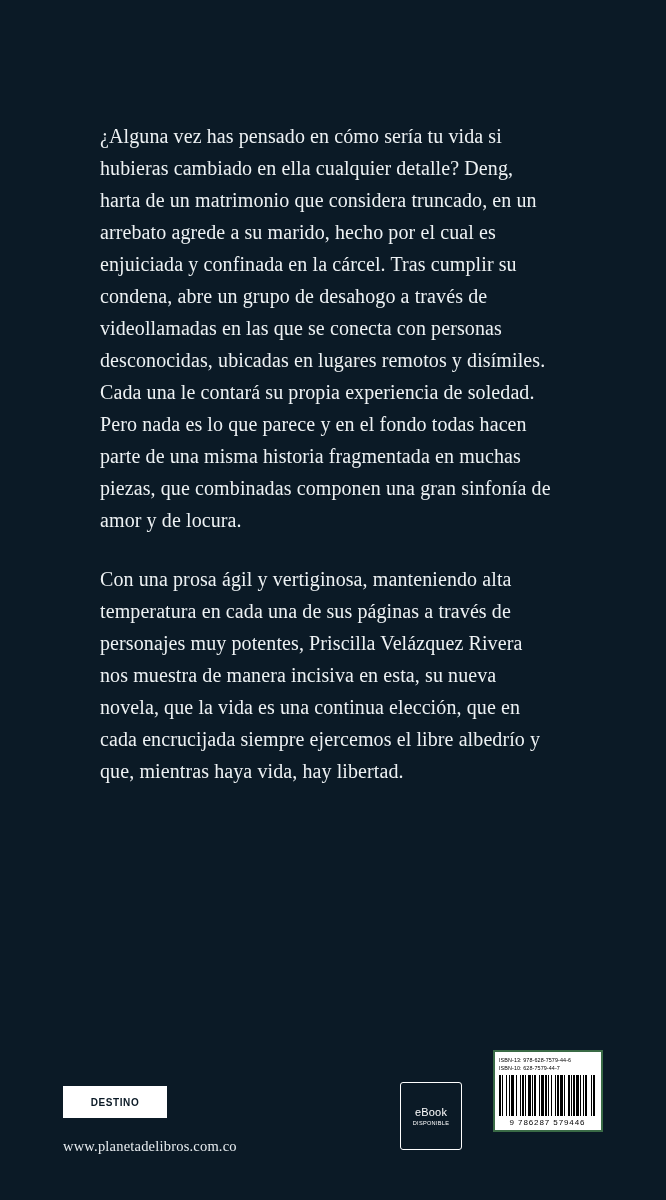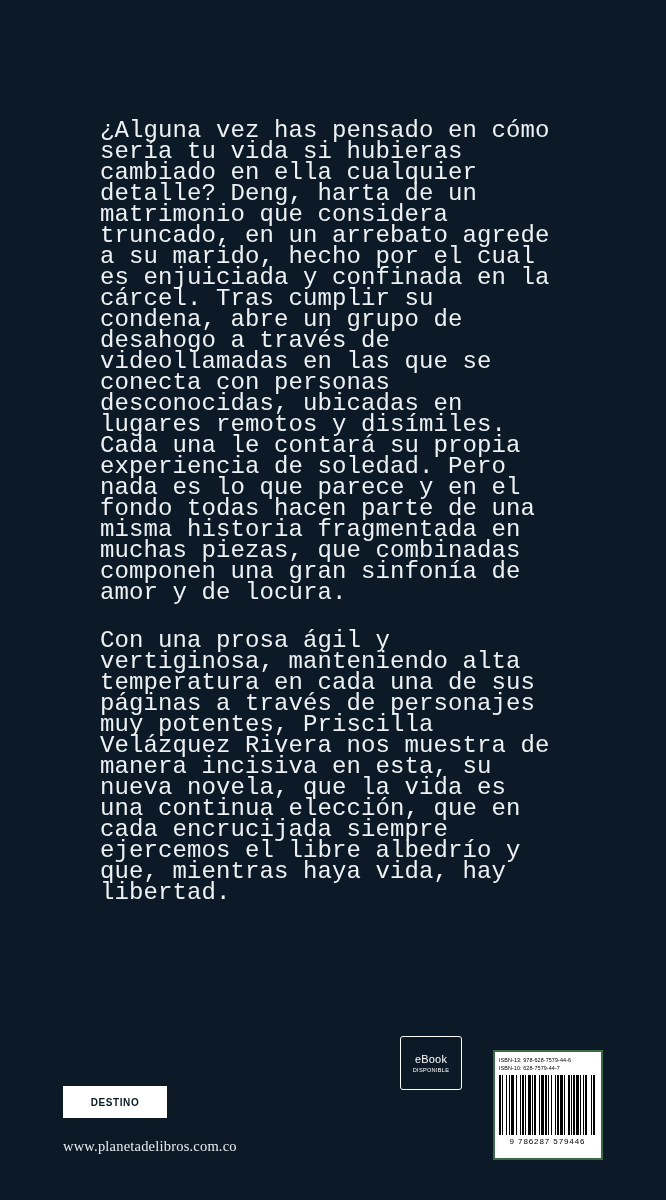--- a/index.html
+++ b/index.html
@@ -19,23 +19,23 @@
     width: 666px;
     height: 1200px;
     background: #0b1a26;
   }
   .blurb {
     position: absolute;
     left: 100px;
     top: 120px;
     width: 452px;
     color: #eef2f4;
-    font-size: 24px;
-    line-height: 21px;
-    font-family: Liberation Mono, monospace;
+    font-size: 20px;
+    line-height: 32px;
+    font-family: Liberation Serif, serif;
     letter-spacing: 0.1px;
   }
   .blurb p {
     margin: 0 0 27px 0;
   }
   .blurb p:last-child {
     margin-bottom: 16px;
   }
   .footer {
     position: absolute;
@@ -71,23 +71,23 @@
     left: 63px;
     top: 1138px;
     color: #e8edf0;
     font-family: "Liberation Serif", serif;
     font-size: 14.5px;
     letter-spacing: 0.2px;
   }
   .ebook-badge {
     position: absolute;
     left: 400px;
-    top: 1036px;
+    top: 1082px;
     width: 62px;
-    height: 54px;
+    height: 68px;
     border: 1.5px solid #ffffff;
     border-radius: 3px;
     display: flex;
     flex-direction: column;
     align-items: center;
     justify-content: center;
     box-sizing: border-box;
     text-align: center;
   }
   .ebook-badge .eb-main {
@@ -101,21 +101,21 @@
     font-family: "Liberation Sans", sans-serif;
     font-size: 5.6px;
     letter-spacing: 0.3px;
     margin-top: 2px;
   }
   .barcode-box {
     position: absolute;
     left: 493px;
     top: 1050px;
     width: 110px;
-    height: 110px;
+    height: 82px;
     background: #ffffff;
     border: 2px solid #3a6b46;
     box-sizing: border-box;
     padding: 4px 5px 3px 4px;
     display: flex;
     flex-direction: column;
   }
   .isbn-lines {
     font-family: "Liberation Sans", sans-serif;
     font-size: 5.4px;

